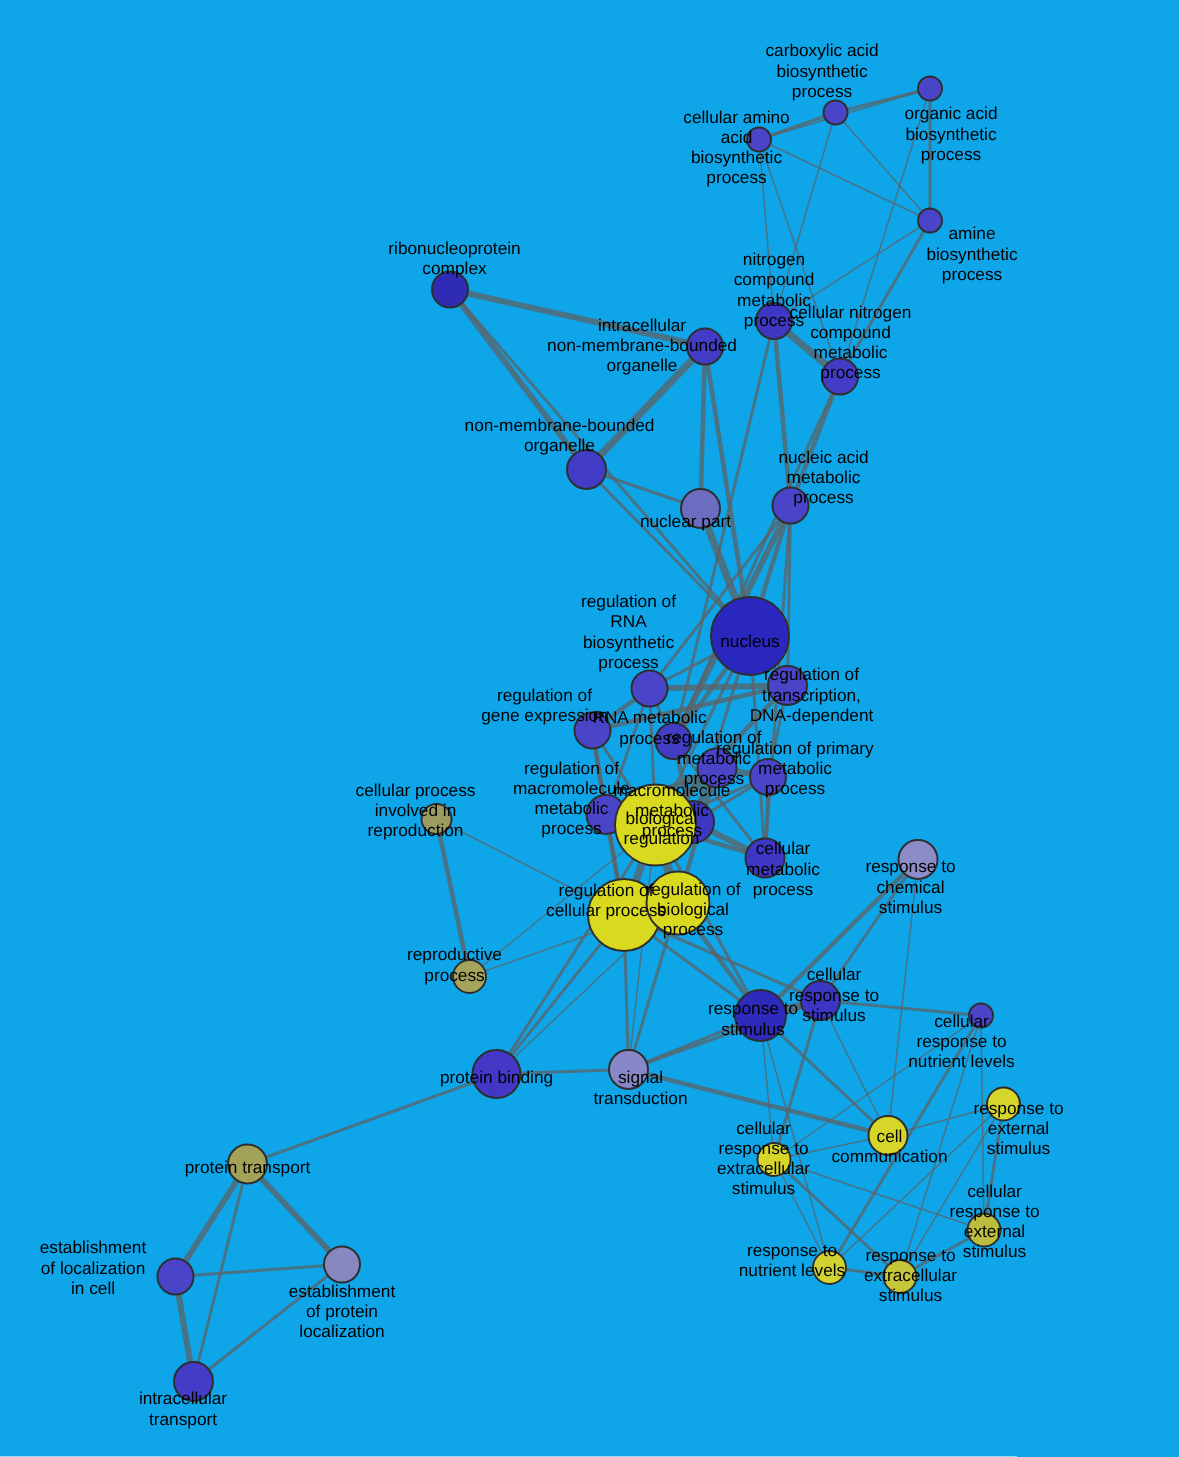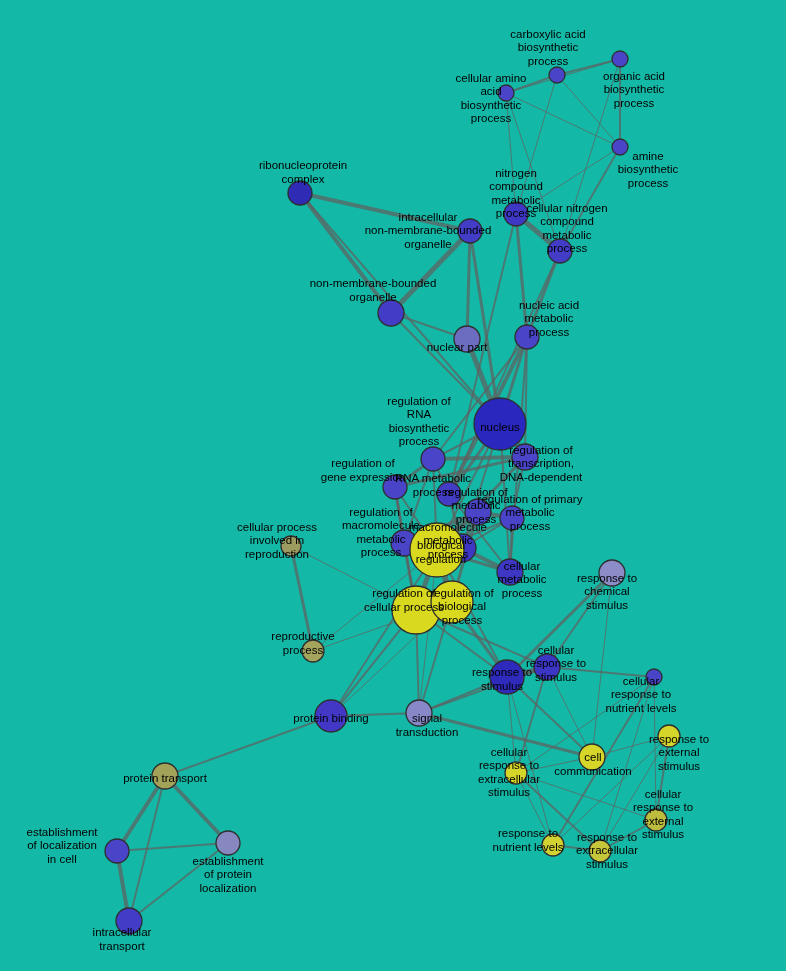--- a/index.html
+++ b/index.html
@@ -5,21 +5,21 @@
 <style>
   html, body {
     margin: 0;
     padding: 0;
     background: #ffffff;
   }
   .canvas-wrap {
     position: relative;
     width: 786px;
     height: 971px;
-    background: #14b8a6;
+    background: #0ea5e9;
     overflow: hidden;
   }
   svg {
     display: block;
   }
   text {
     font-family: "Liberation Sans", "DejaVu Sans", sans-serif;
     font-size: 11.5px;
     fill: #000000;
     paint-order: stroke;

